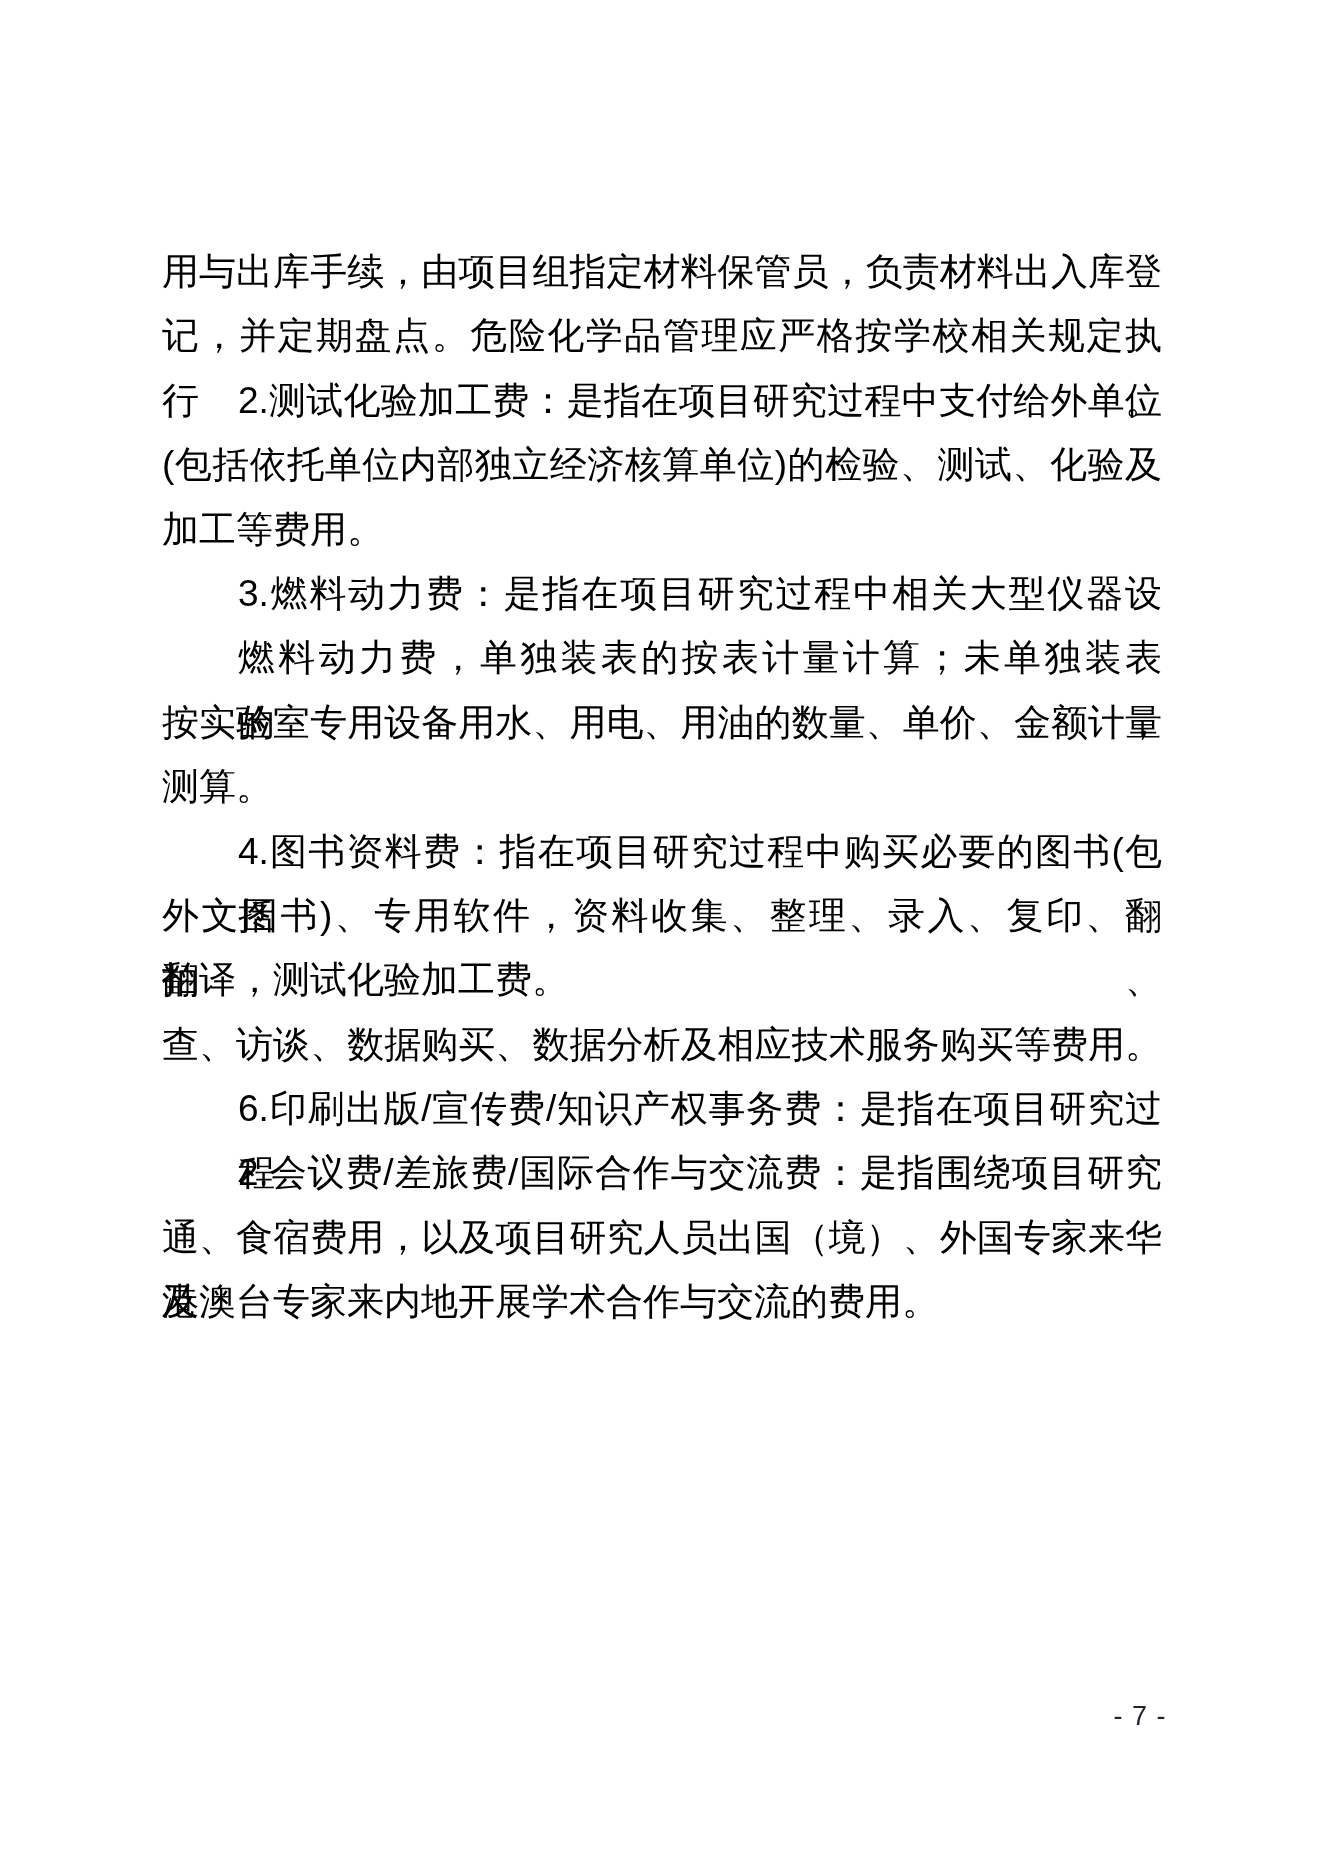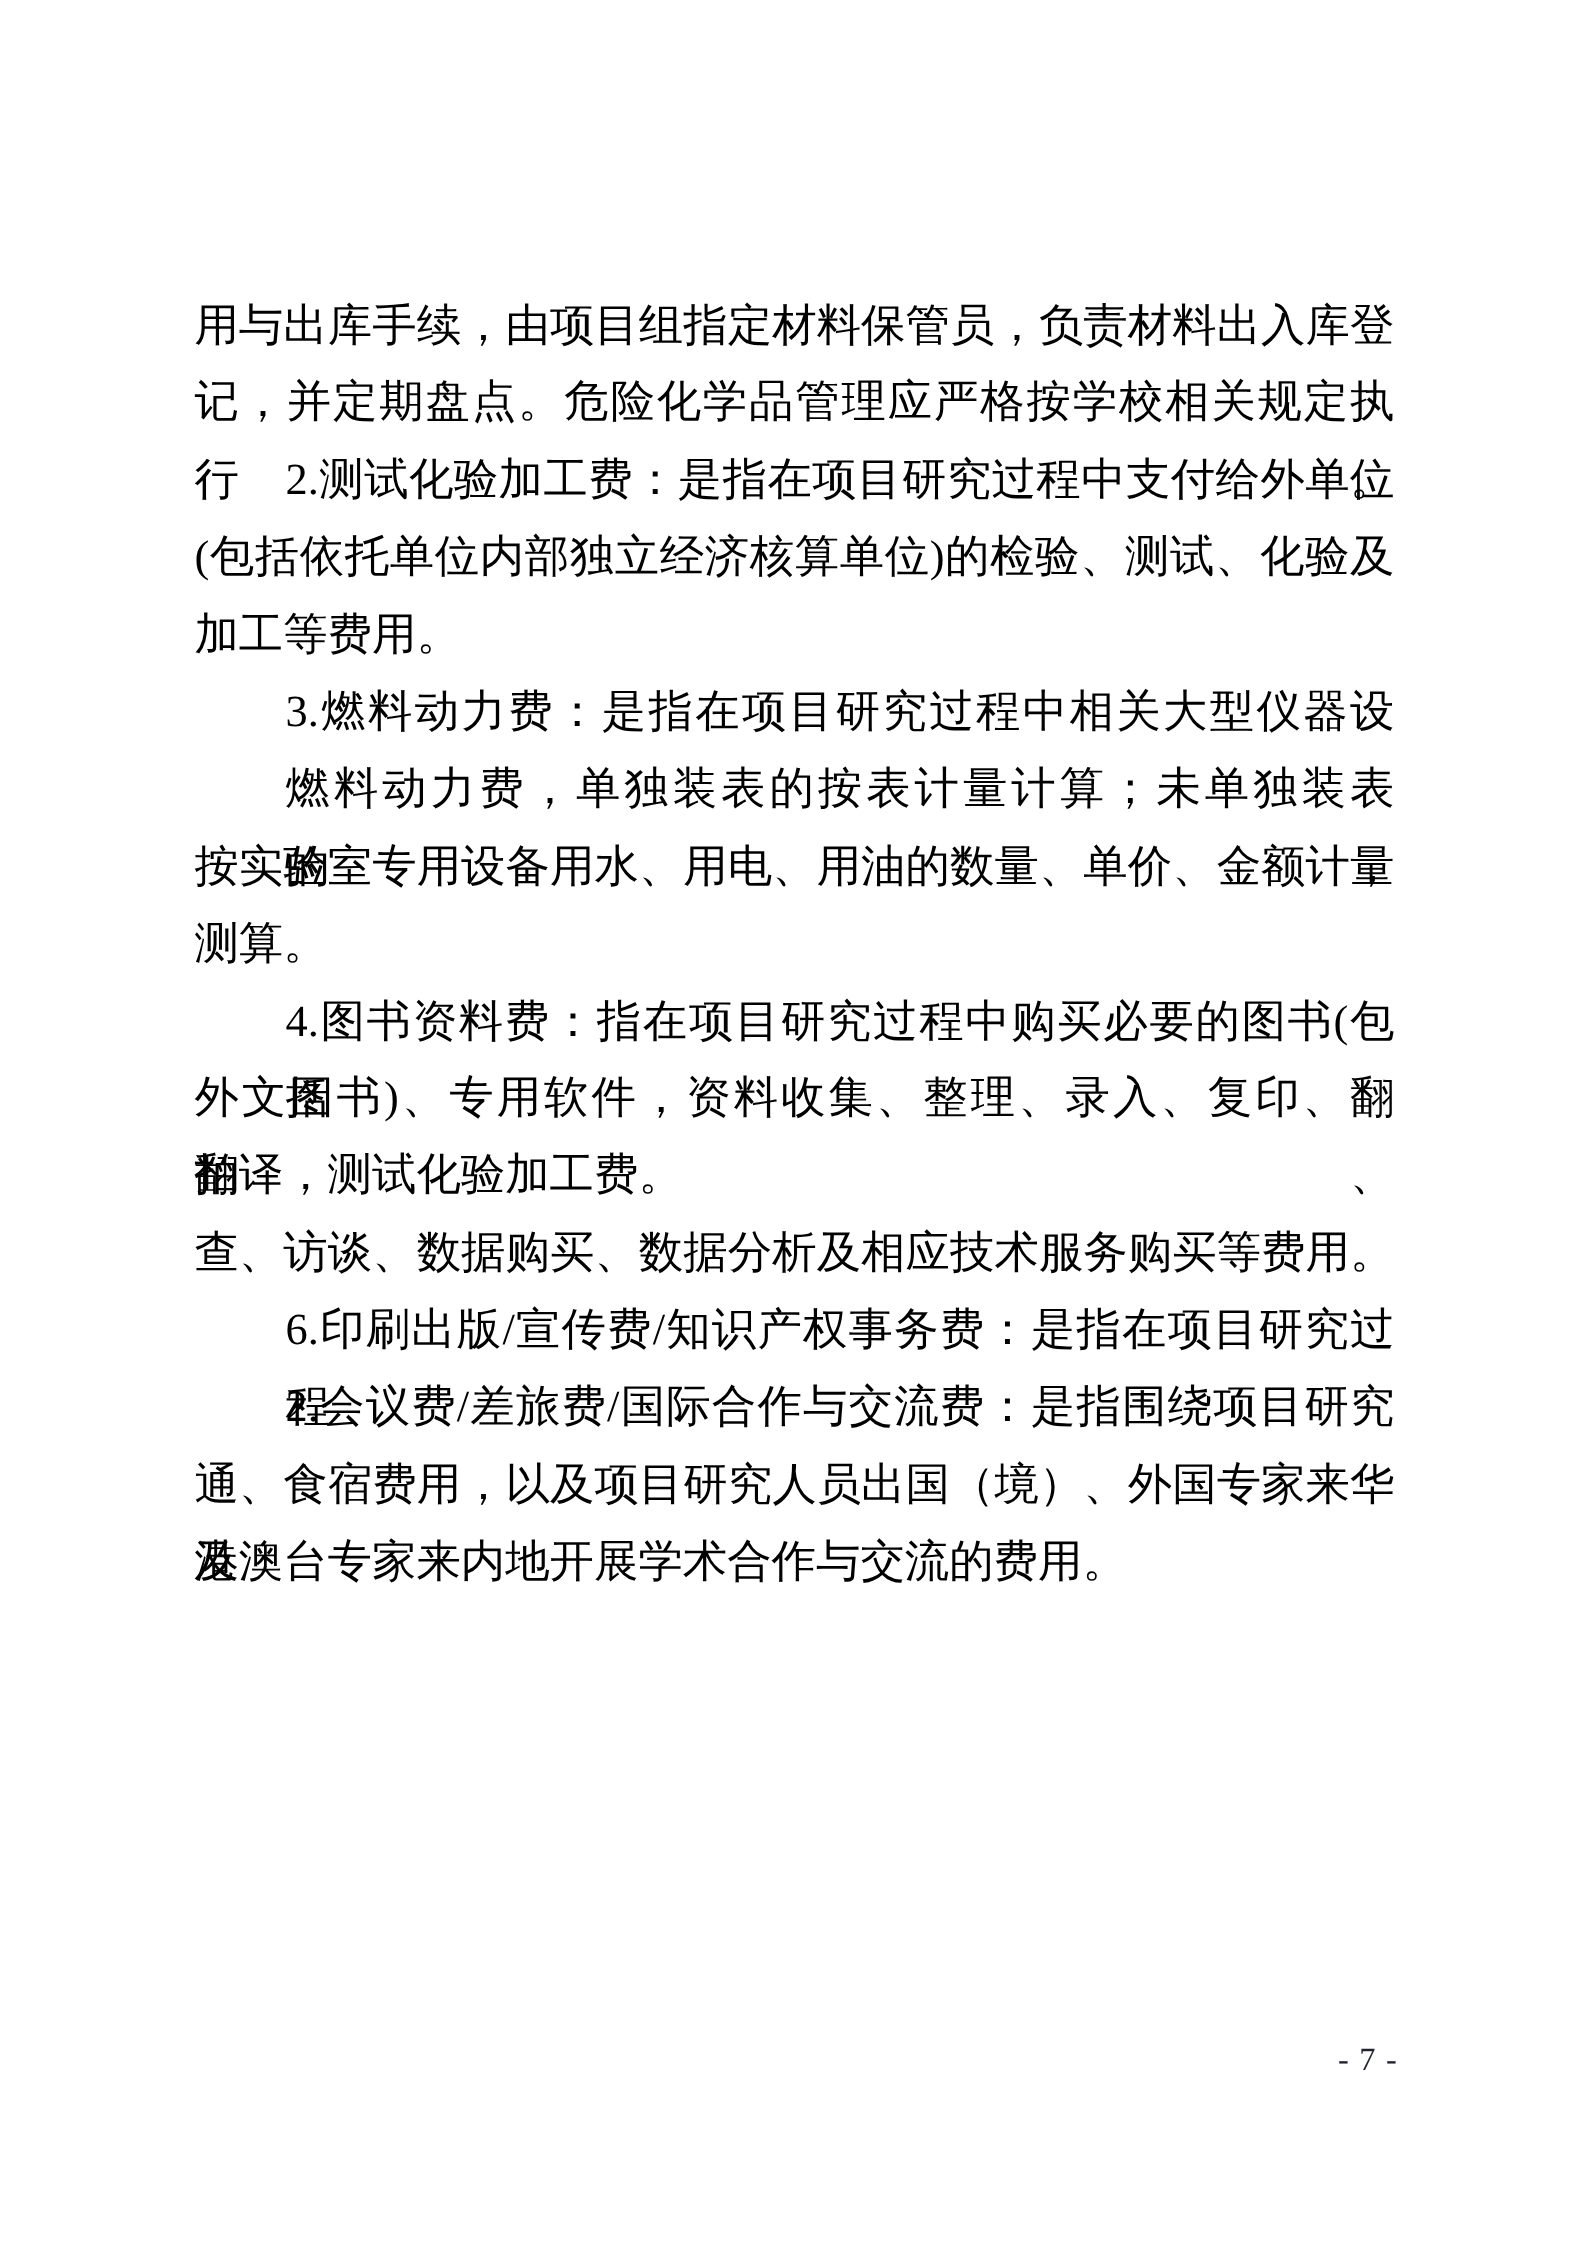--- a/index.html
+++ b/index.html
@@ -6,21 +6,21 @@
     margin: 0;
     padding: 0;
     background: #ffffff;
   }
   .page {
     position: relative;
     width: 1323px;
     height: 1871px;
     background: #ffffff;
     color: #000000;
-    font-family: Liberation Serif, serif;
+    font-family: Liberation Sans, sans-serif;
     overflow: hidden;
   }
   .text-block {
     position: absolute;
     left: 162px;
     top: 240px;
     width: 1000px;
     font-size: 37px;
   }
   .line {

